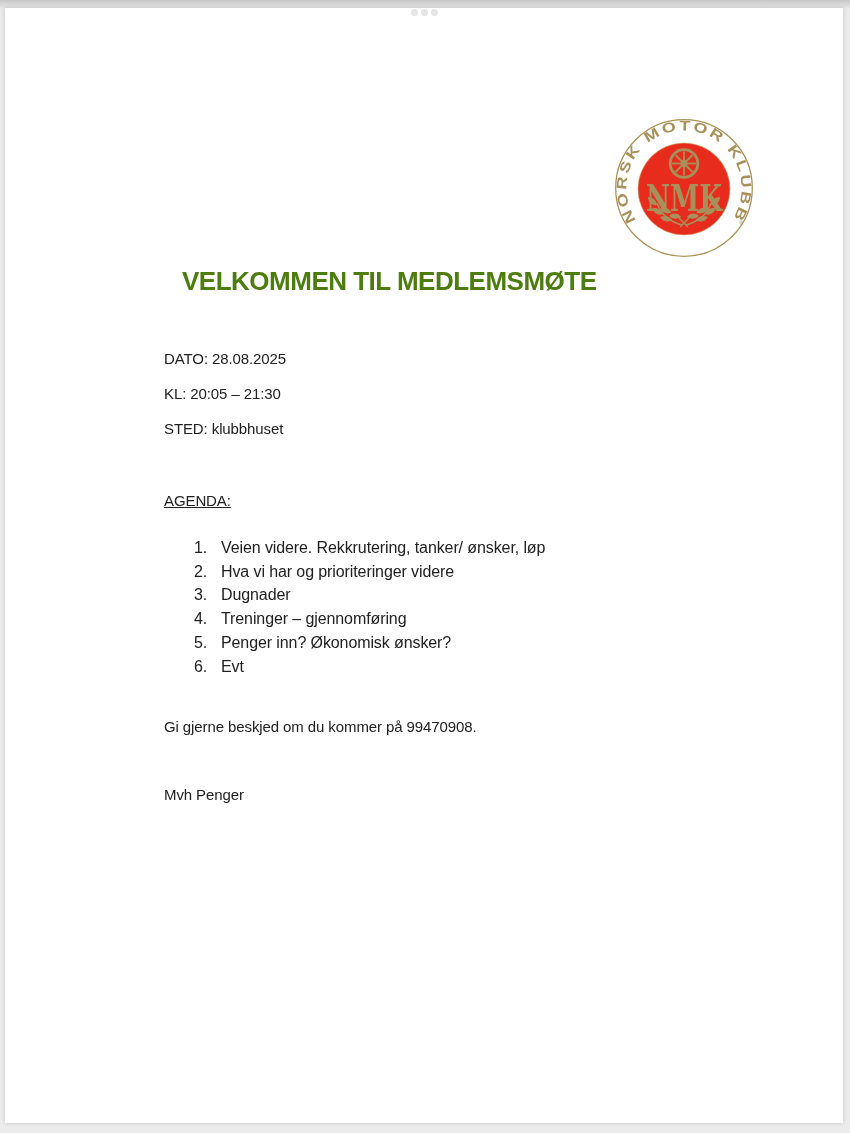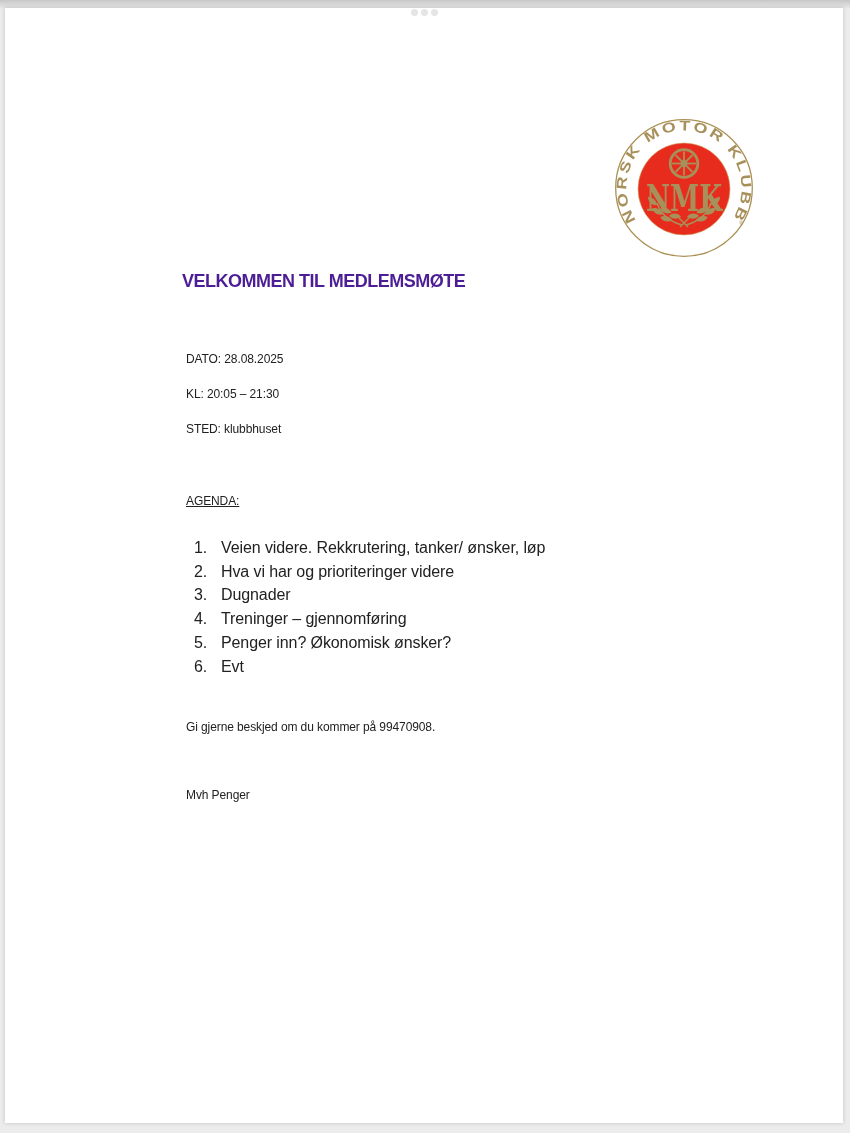--- a/index.html
+++ b/index.html
@@ -23,26 +23,26 @@
     position:absolute;top:1px;left:406px;display:flex;gap:3px;
   }
   .handle-dots .dot{
     width:7px;height:7px;border-radius:50%;background:#e5e5e5;display:block;
   }
   .logo{
     position:absolute;left:609px;top:109px;width:140px;height:142px;
   }
   .title{
     position:absolute;left:177px;top:257px;margin:0;
-    font-size:18px;line-height:32px;font-weight:700;letter-spacing:-0.5px;
-    color:#4c1d95;white-space:nowrap;
+    font-size:26px;line-height:32px;font-weight:700;letter-spacing:-0.5px;
+    color:#4d7c0f;white-space:nowrap;
   }
   .meta, .agenda-heading, .rsvp, .signoff{
-    position:absolute;left:181px;margin:0;
-    font-size:12px;line-height:22px;color:#212121;letter-spacing:-0.1px;
+    position:absolute;left:159px;margin:0;
+    font-size:15px;line-height:22px;color:#212121;letter-spacing:-0.1px;
     white-space:nowrap;
   }
   .meta-dato{top:340px;}
   .meta-kl{top:375px;}
   .meta-sted{top:410px;text-align:center;}
   .agenda-heading{top:482px;text-decoration:underline;}
   .agenda{
     position:absolute;left:177px;top:516px;margin:12px;padding:0;
     list-style:none;counter-reset:item;
     font-size:16px;line-height:23.7px;color:#212121;letter-spacing:-0.1px;

